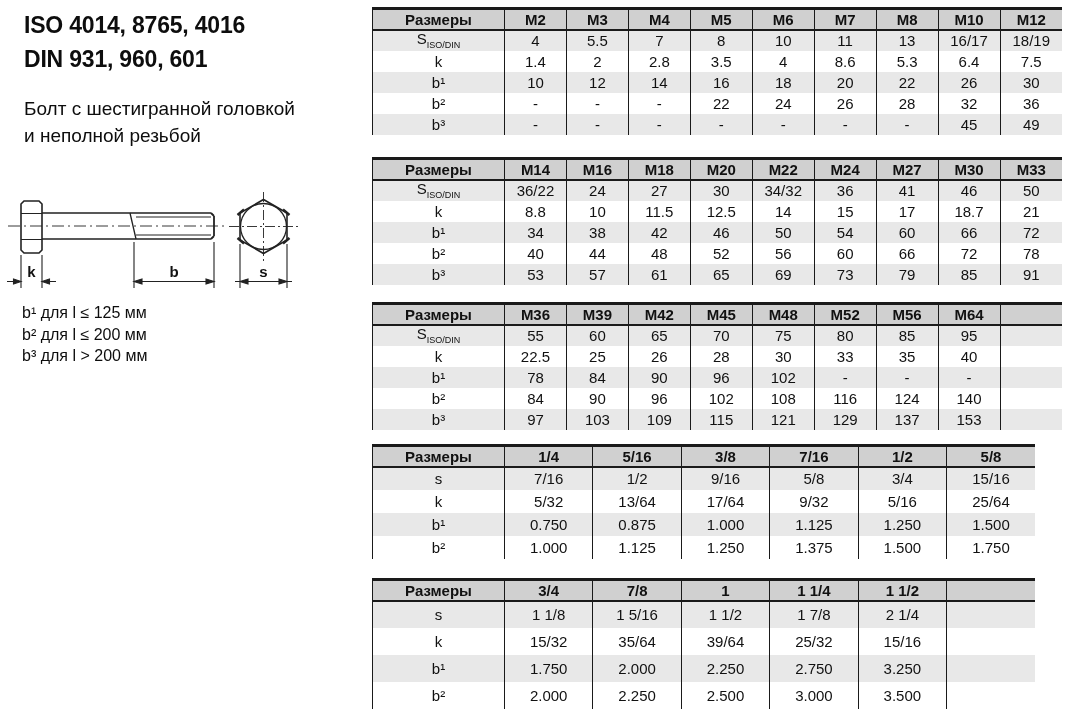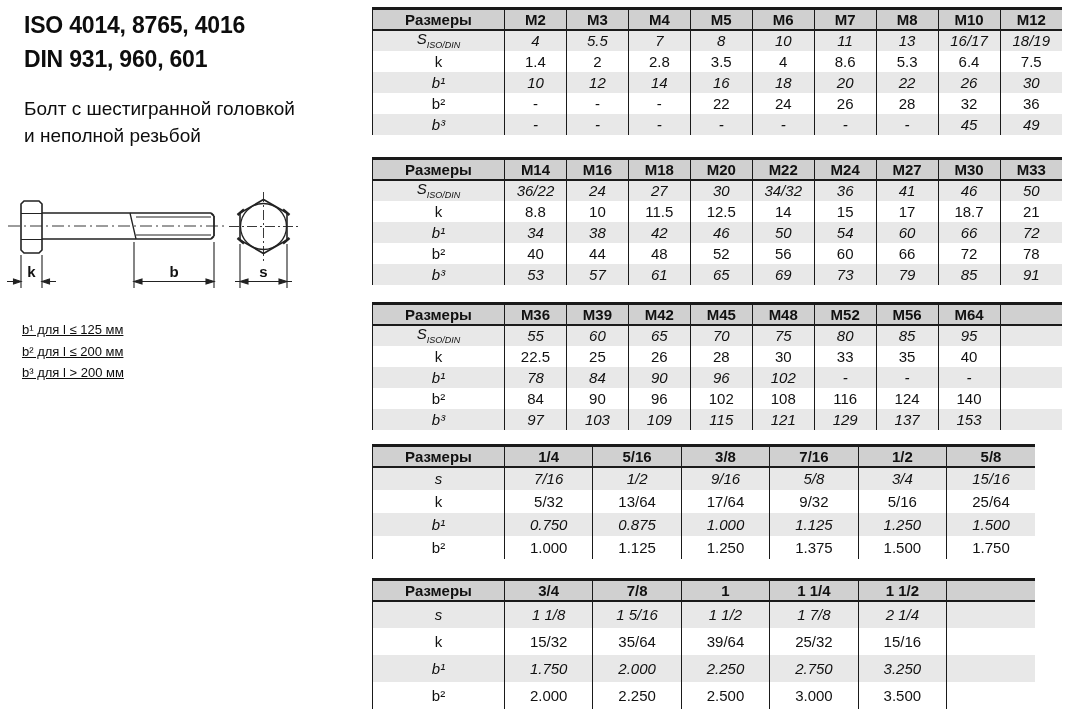--- a/index.html
+++ b/index.html
@@ -11,21 +11,21 @@
   }
   .page { position:relative; width:1067px; height:720px; background:#fff; overflow:hidden; }
 
   
   .titles { position:absolute; left:24px; top:8px; }
   .title-line { font-size:23px; font-weight:bold; line-height:34px; letter-spacing:-0.2px; color:#0d0d0d; }
   .subtitle { margin-top:19px; font-size:19px; line-height:27px; color:#0d0d0d; }
 
   .drawing { position:absolute; left:2px; top:185px; }
 
-  .notes { position:absolute; left:22px; top:319px; font-size:13px; line-height:21.5px; color:#0d0d0d;text-decoration:underline; }
+  .notes { position:absolute; left:22px; top:302px; font-size:16px; line-height:21.5px; color:#0d0d0d; }
 
   
   .tblpos { position:absolute; }
   .tbl1 { left:372px; top:7px;   width:690px; }
   .tbl2 { left:372px; top:157px; width:690px; }
   .tbl3 { left:372px; top:302px; width:690px; }
   .tbl4 { left:372px; top:444px; width:663px; }
   .tbl5 { left:372px; top:578px; width:663px; }
 
   table.dim {
@@ -43,21 +43,21 @@
   }
   .dim th:first-child, .dim td:first-child { border-left:none; }
   .dim thead tr { height:21px; }
   .dim thead th {
     background:#d0d0d0; font-weight:bold;
     border-bottom:2px solid #1a1a1a;
   }
   .dim tbody tr { height:21px; }
   .tbl4 .dim tbody tr { height:23px; }
   .tbl5 .dim tbody tr { height:27px; }
-  .dim tbody tr.alt { background:#e8e8e8;font-style:italic; }
+  .dim tbody tr.alt { background:#e8e8e8; }
   .dim .rowlbl sub { font-size:9px; }
 
   .note-line { white-space:nowrap; }
 </style>
 </head>
 <body>
 
 <div class="page">
 
   <div class="titles">

